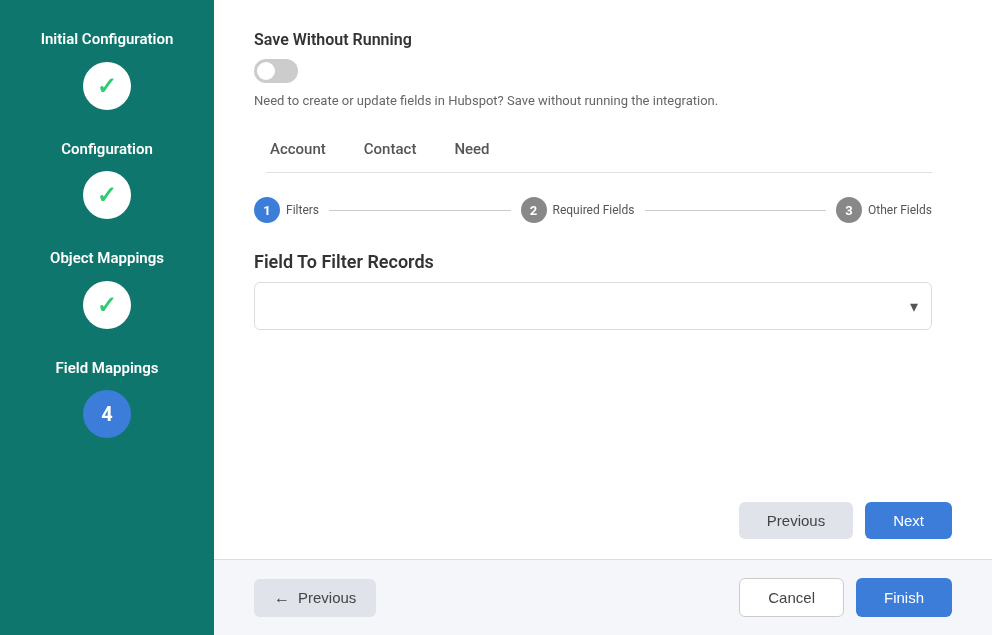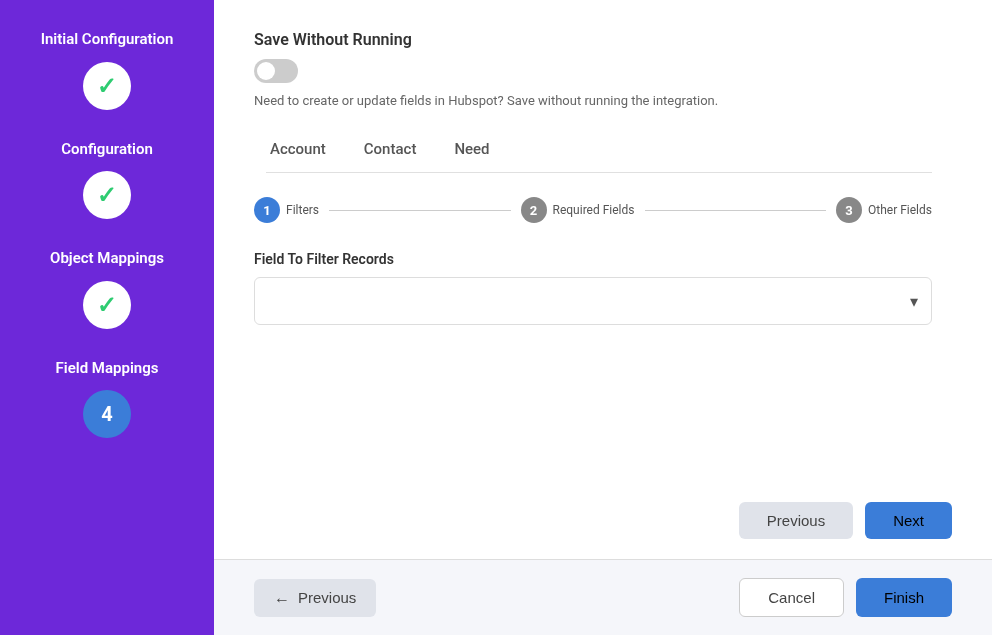--- a/index.html
+++ b/index.html
@@ -8,21 +8,21 @@
       background: #f0f2f5;
       width: 992px;
       height: 635px;
       overflow: hidden;
       display: flex;
     }
 
     
     .sidebar {
       width: 214px;
-      background: #6d28d9;
+      background: #0f766e;
       display: flex;
       flex-direction: column;
       align-items: center;
       padding-top: 30px;
       flex-shrink: 0;
       height: 635px;
     }
 
     .sidebar-item {
       display: flex;
@@ -198,21 +198,21 @@
 
     .step-line {
       flex: 1;
       height: 1px;
       background: #ccc;
       margin: 0 10px;
     }
 
     
     .field-label {
-      font-size: 14px;
+      font-size: 18px;
       font-weight: 600;
       color: #333;
       margin-bottom: 10px;
     }
 
     .select-wrapper {
       position: relative;
       width: 100%;
     }
 
@@ -266,21 +266,21 @@
       border: none;
     }
 
     .btn-secondary {
       background: #e0e3ea;
       color: #444;
     }
 
     .btn-primary {
       background: #3b7dd8;
-      color: #000000;
+      color: #ffffff;
     }
 
     .btn-outline {
       background: #fff;
       color: #444;
       border: 1px solid #ccc;
     }
 
     .btn-previous {
       display: flex;

